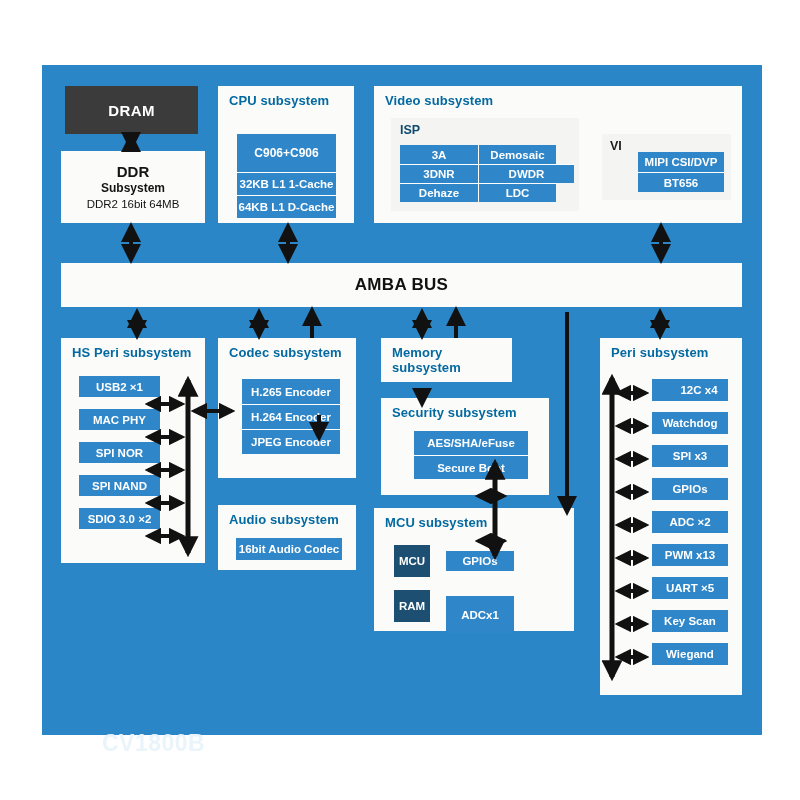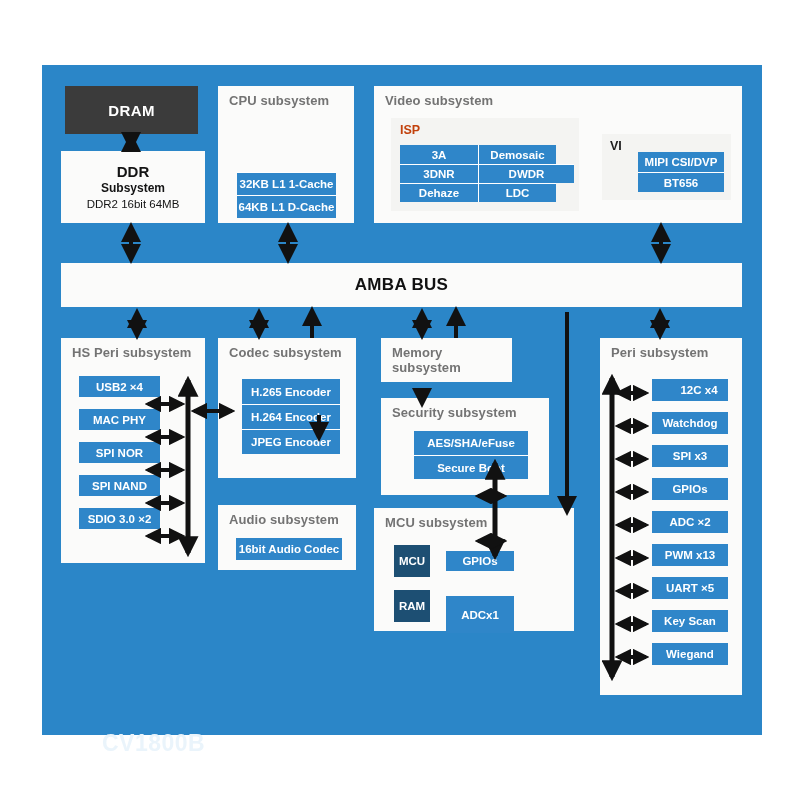--- a/index.html
+++ b/index.html
@@ -17,21 +17,21 @@
   
   .abs{position:absolute;box-sizing:border-box;}
 
   
   .card{
     background:#fbfbfa;
     box-sizing:border-box;
   }
   .card > .title{
     position:absolute;left:11px;top:7px;
-    color:#737373;font-size:13px;font-weight:700;letter-spacing:.1px;
+    color:#0369a1;font-size:13px;font-weight:700;letter-spacing:.1px;
     white-space:pre-line;line-height:15px;
   }
 
   
   .blk{
     background:#2f86c9;
     color:#ffffff;
     display:flex;align-items:center;justify-content:center;
     font-size:11.5px;font-weight:700;
     box-sizing:border-box;
@@ -80,29 +80,30 @@
     <div class="abs card" style="left:19px;top:86px;width:144px;height:72px;">
       <div class="ddrwrap">
         <div class="l1">DDR</div>
         <div class="l2">Subsystem</div>
         <div class="l3">DDR2 16bit 64MB</div>
       </div>
     </div>
 
     <div class="abs card" style="left:176px;top:21px;width:136px;height:137px;">
       <div class="title">CPU subsystem</div>
+      <div class="abs blk" style="left:19px;top:48px;width:99px;height:38px;font-size:12px;">C906+C906</div>
       <div class="abs blk sep" style="left:19px;top:86px;width:99px;height:23px;">32KB L1 1-Cache</div>
       <div class="abs blk sep" style="left:19px;top:109px;width:99px;height:23px;">64KB L1 D-Cache</div>
     </div>
 
     <div class="abs card" style="left:332px;top:21px;width:368px;height:137px;">
       <div class="title">Video subsystem</div>
 
       <div class="abs" style="left:17px;top:32px;width:188px;height:93px;background:#f4f4f2;">
-        <div class="abs" style="left:9px;top:5px;font-size:12.5px;font-weight:700;color:#c2410c;">ISP</div>
+        <div class="abs" style="left:9px;top:5px;font-size:12.5px;font-weight:700;color:#0c4a6e;">ISP</div>
 
         <div class="abs blk" style="left:9px;top:27px;width:78px;height:19px;">3A</div>
         <div class="abs blk vsep" style="left:87px;top:27px;width:78px;height:19px;">Demosaic</div>
 
         <div class="abs blk sep" style="left:9px;top:46px;width:78px;height:19px;">3DNR</div>
         <div class="abs blk sep vsep" style="left:87px;top:46px;width:96px;height:19px;">DWDR</div>
 
         <div class="abs blk sep" style="left:9px;top:65px;width:78px;height:19px;">Dehaze</div>
         <div class="abs blk sep vsep" style="left:87px;top:65px;width:78px;height:19px;">LDC</div>
       </div>
@@ -111,21 +112,21 @@
         <div class="abs" style="left:8px;top:5px;font-size:12.5px;font-weight:700;color:#1d1d1d;">VI</div>
         <div class="abs blk" style="left:36px;top:18px;width:86px;height:20px;text-align:center;">MIPI CSI/DVP</div>
         <div class="abs blk sep" style="left:36px;top:38px;width:86px;height:20px;">BT656</div>
       </div>
     </div>
 
     <div class="abs" id="amba" style="left:19px;top:198px;width:681px;height:44px;">AMBA BUS</div>
 
     <div class="abs card" style="left:19px;top:273px;width:144px;height:225px;">
       <div class="title">HS Peri subsystem</div>
-      <div class="abs blk" style="left:18px;top:38px;width:81px;height:21px;">USB2 ×4</div>
+      <div class="abs blk" style="left:18px;top:38px;width:81px;height:21px;">USB2 ×1</div>
       <div class="abs blk" style="left:18px;top:71px;width:81px;height:21px;">MAC PHY</div>
       <div class="abs blk" style="left:18px;top:104px;width:81px;height:21px;">SPI NOR</div>
       <div class="abs blk" style="left:18px;top:137px;width:81px;height:21px;">SPI NAND</div>
       <div class="abs blk" style="left:18px;top:170px;width:81px;height:21px;">SDIO 3.0 ×2</div>
     </div>
 
     <div class="abs card" style="left:176px;top:273px;width:138px;height:140px;">
       <div class="title">Codec subsystem</div>
       <div class="abs blk" style="left:24px;top:41px;width:98px;height:25px;">H.265 Encoder</div>
       <div class="abs blk sep" style="left:24px;top:66px;width:98px;height:25px;">H.264 Encoder</div>

